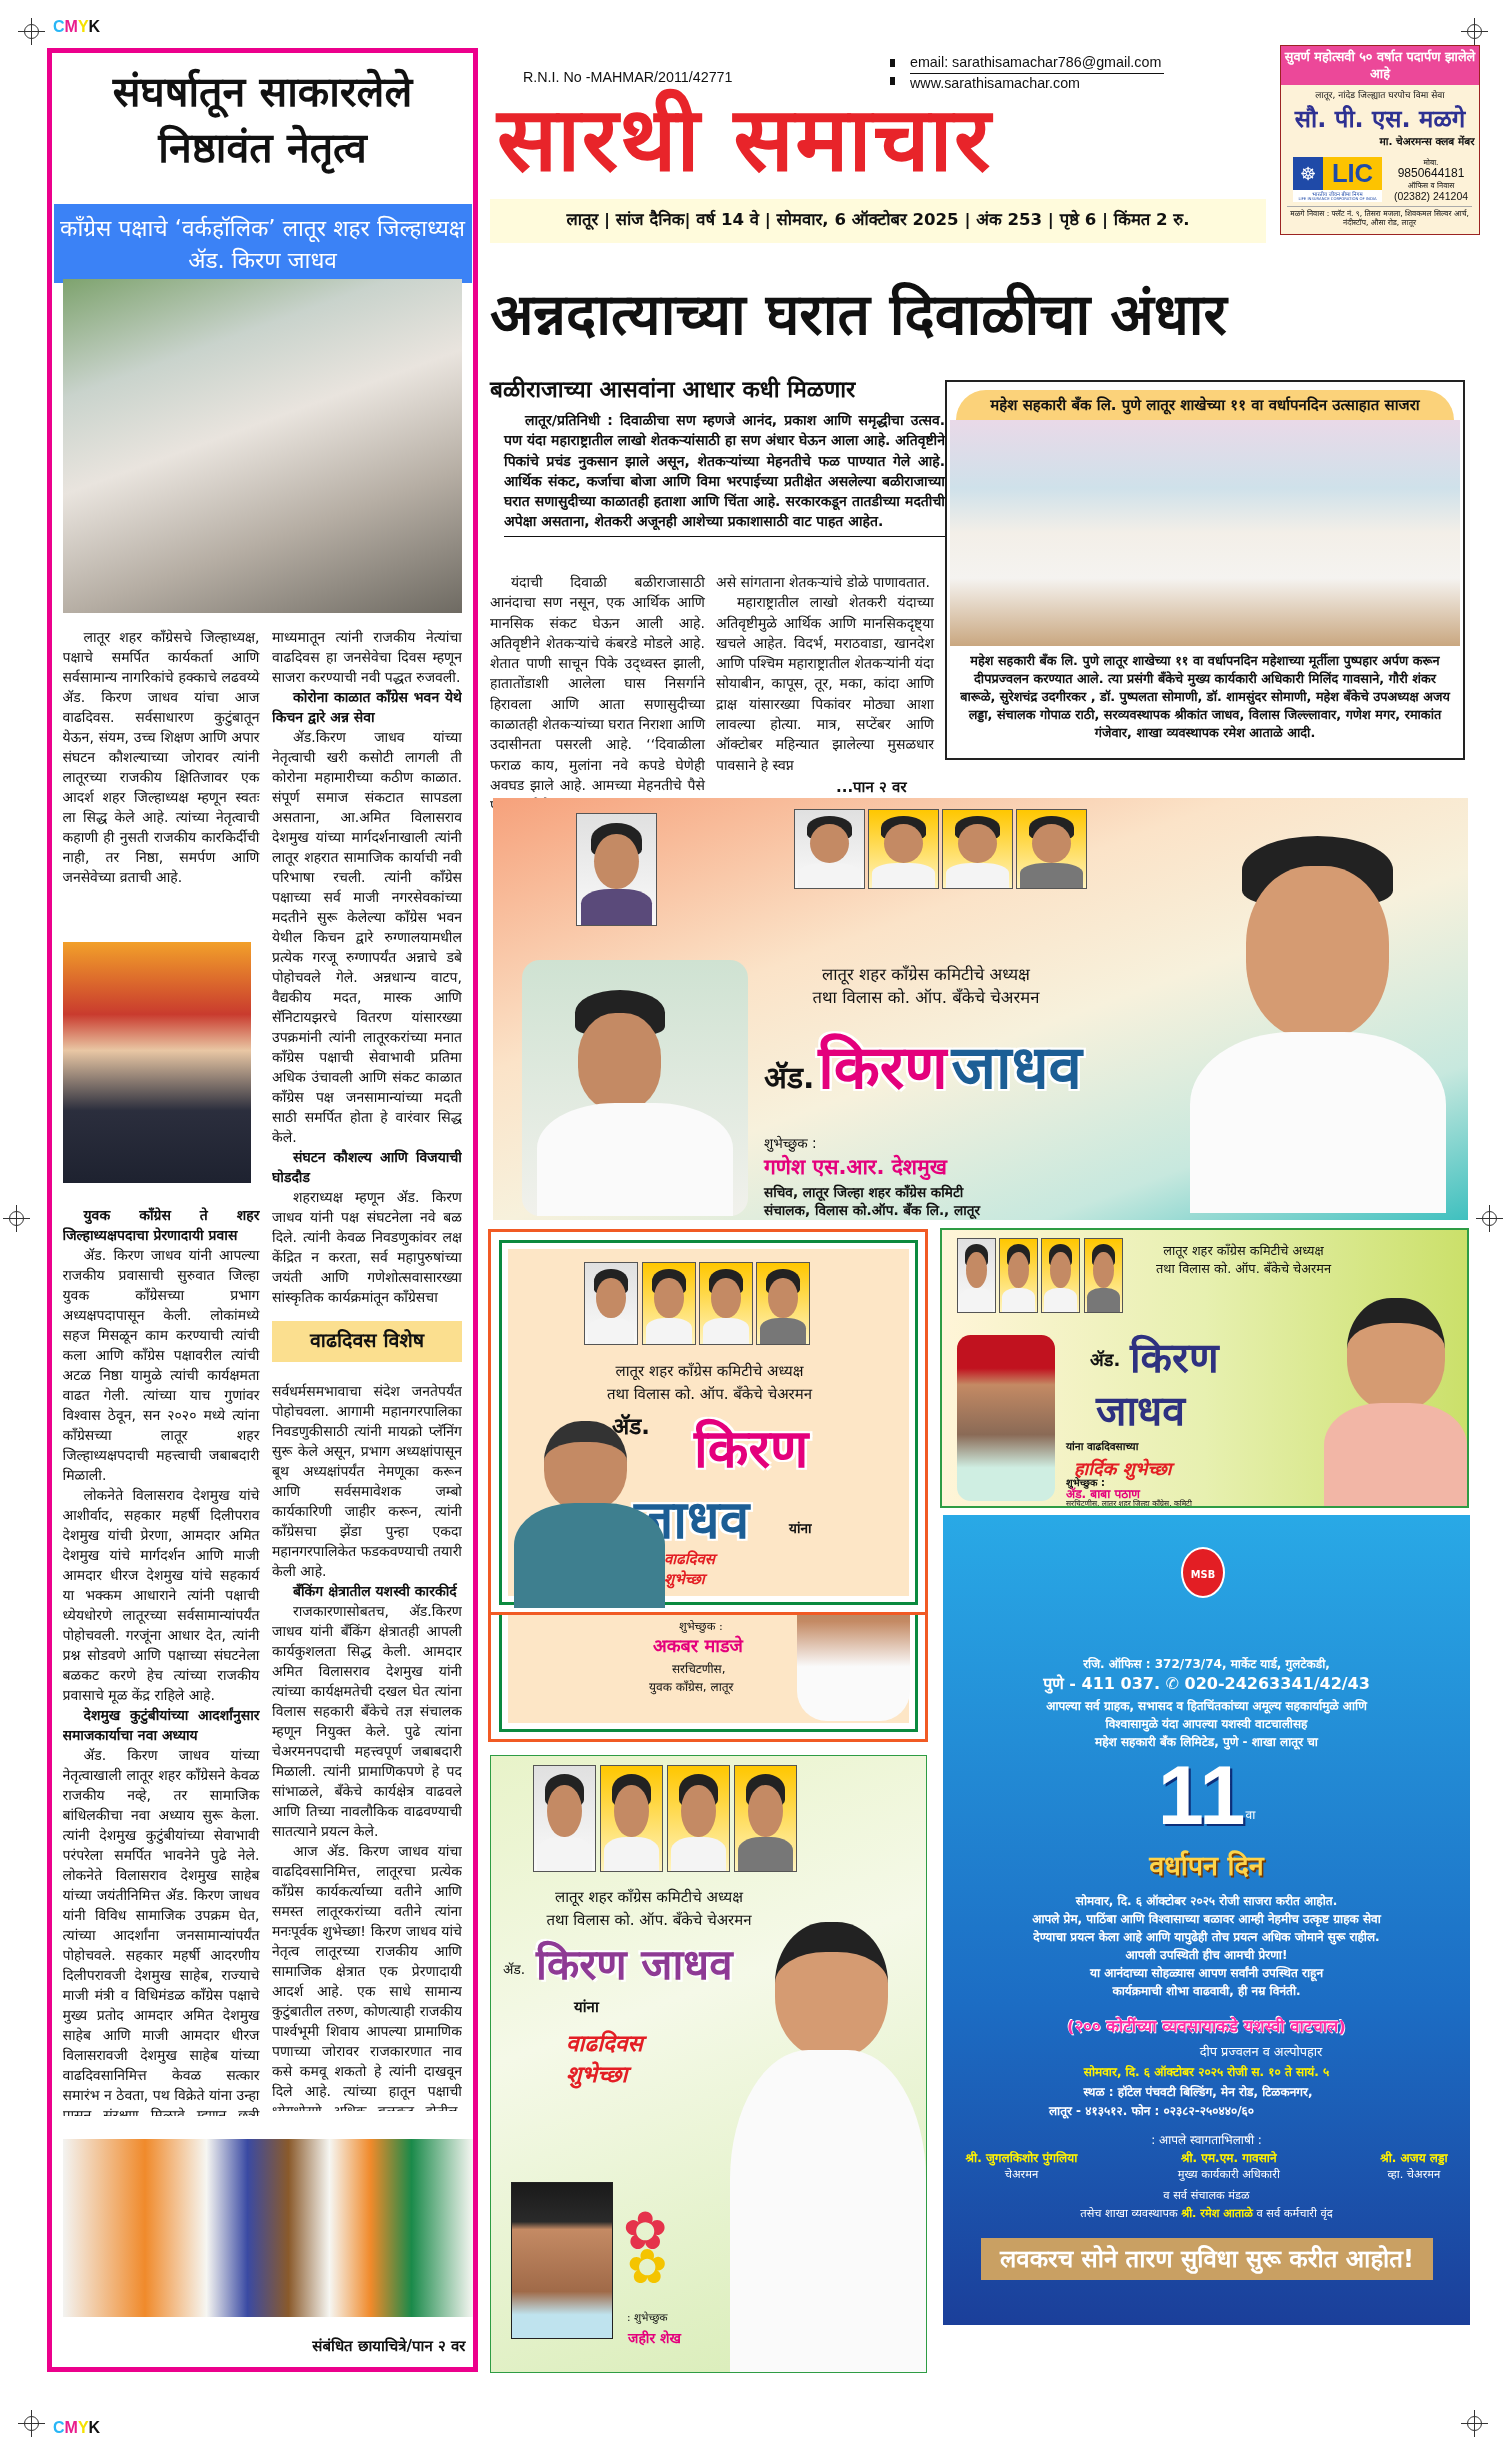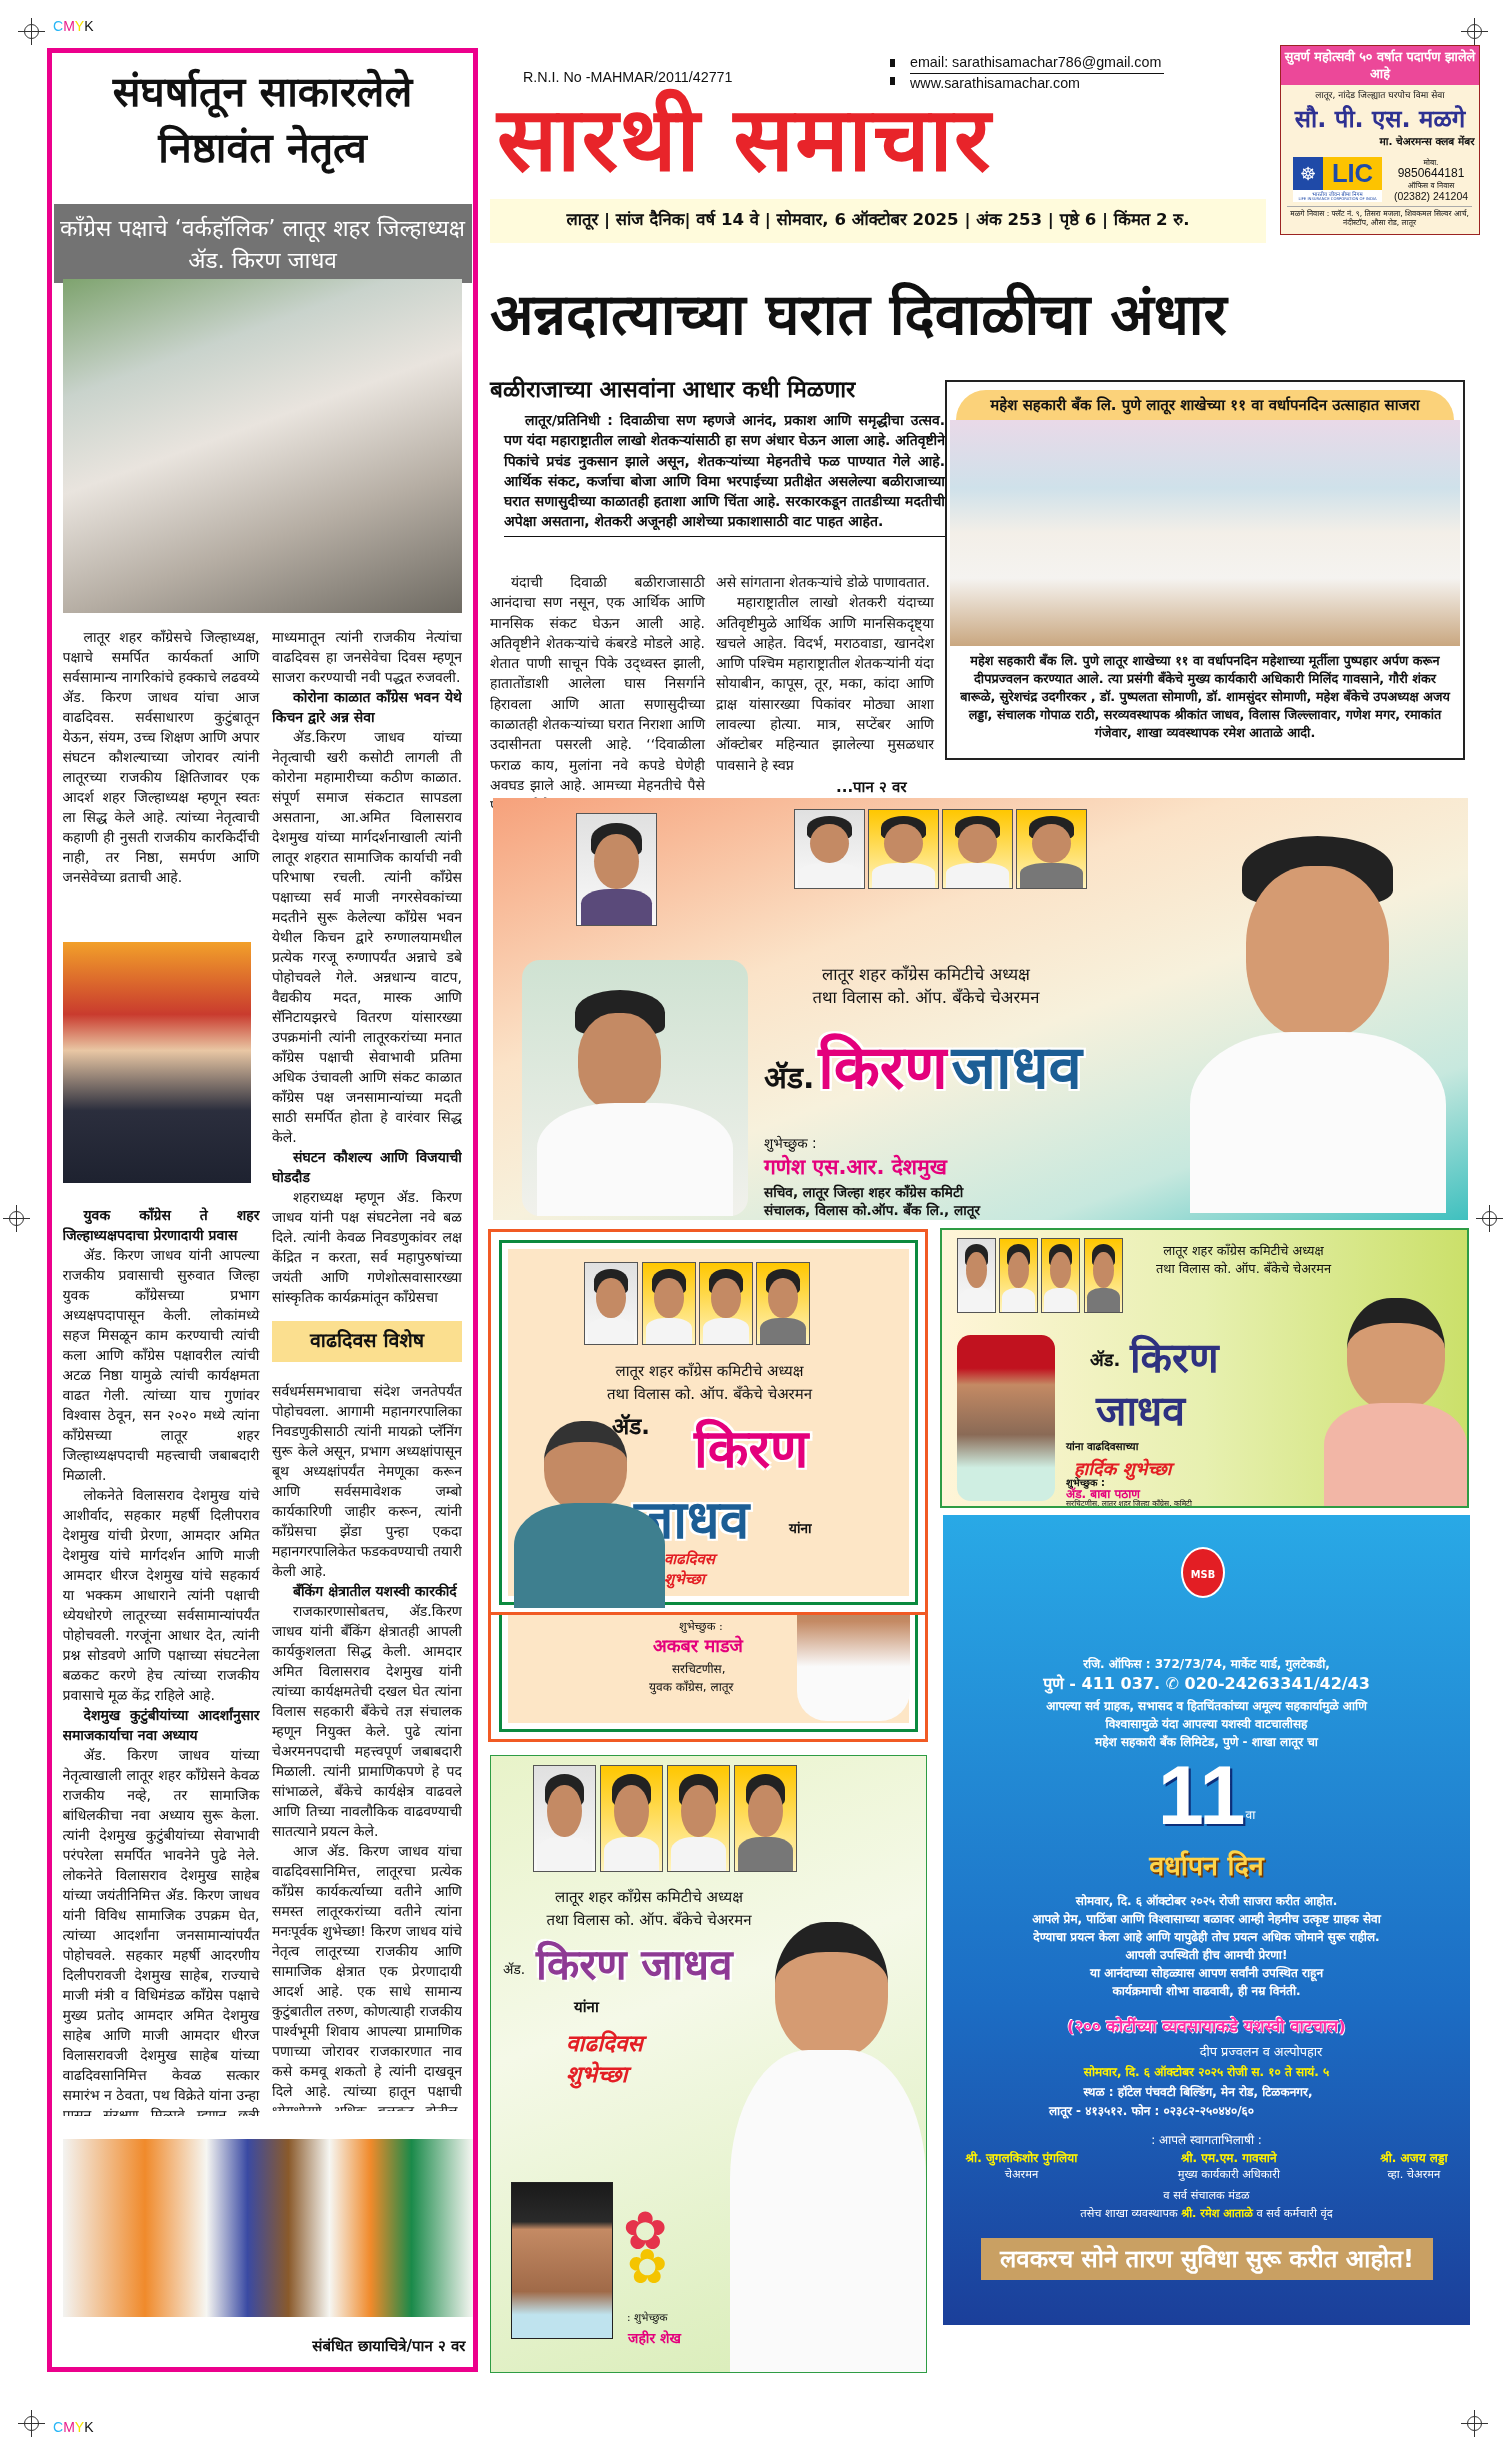--- a/index.html
+++ b/index.html
@@ -2,26 +2,26 @@
 <html style="font-size:12px"><head>
 <meta charset="utf-8">
 <style>
 *{box-sizing:border-box;margin:0;padding:0}
 body{width:1506px;height:2450px;background:#fff;font-family:"DejaVu Sans",sans-serif;color:#111;position:relative;overflow:hidden}
 .abs{position:absolute}
 .crop{position:absolute;width:27px;height:27px}
 .crop::before{content:"";position:absolute;left:12.8px;top:0;width:0.8px;height:27px;background:#333}
 .crop::after{content:"";position:absolute;top:12.8px;left:0;width:27px;height:0.8px;background:#333}
 .crop span{position:absolute;left:6px;top:6px;width:15px;height:15px;border:0.8px solid #333;border-radius:50%}
-.cmyk{font-family:"Liberation Sans",sans-serif;font-size:14px;font-weight:normal}
+.cmyk{font-family:"Liberation Sans",sans-serif;font-size:16px;font-weight:bold}
 .cmyk .c{color:#29b6f6}.cmyk .m{color:#e91e8c}.cmyk .y{color:#f5e100}.cmyk .k{color:#111}
 
 #left{left:47px;top:48px;width:431px;height:2324px;border:5.3px solid #ec008c}
 #left h1{font-family:"DejaVu Sans",sans-serif;font-size:41px;font-weight:bold;text-align:center;line-height:56px;padding-top:10.5px;height:151px}
-#left .sub{background:#737373;color:#fff;text-align:center;font-size:22.6px;line-height:32px;padding:7.5px 4.5px;margin:0 1.5px}
+#left .sub{background:#3b82f6;color:#fff;text-align:center;font-size:22.6px;line-height:32px;padding:7.5px 4.5px;margin:0 1.5px}
 .photo{background:linear-gradient(135deg,#9ab29a,#d8d0c6 40%,#b7b3ac 70%,#7c8a7a);position:absolute}
 .cols{position:absolute;font-size:14px;line-height:20px;text-align:justify}
 .cols p{text-indent:21px}
 .cols .hd{font-weight:bold;text-indent:21px}
 .birth{background:#fbdf8f;text-align:center;font-weight:bold;font-size:19.6px;padding:10.5px 0;margin:13.6px 0 19.6px}
 
 .rni{font-family:"Liberation Sans",sans-serif;font-size:14.3px}
 .email{font-family:"Liberation Sans",sans-serif;font-size:14.3px;line-height:19.6px}
 .logo{font-family:"DejaVu Serif",serif;font-weight:bold;color:#e8242a;font-size:89px;letter-spacing:1.5px;white-space:nowrap}
 .dateline{background:#fffbdc;font-size:16.6px;font-weight:bold;text-align:center;line-height:42px}

